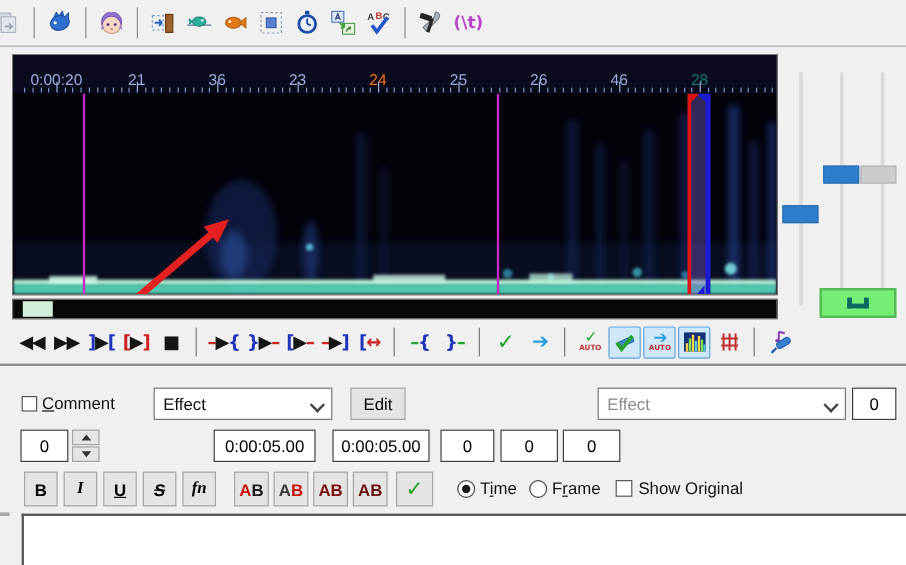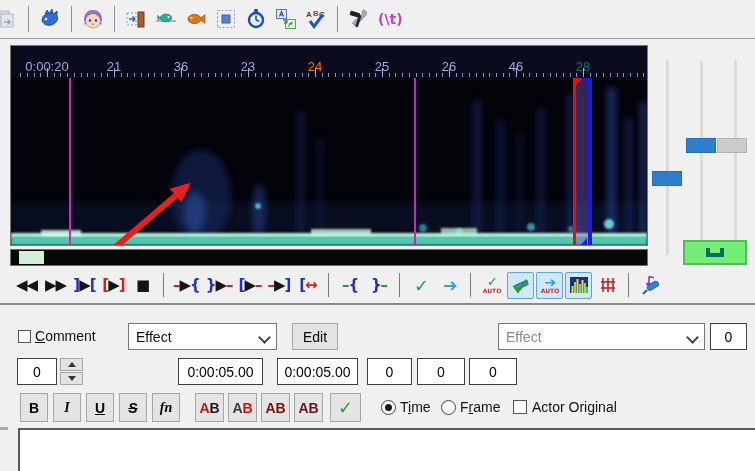--- a/index.html
+++ b/index.html
@@ -541,19 +541,19 @@
       </button>
     <button class="btn fmt" style="left:330px;top:88px;width:31px;color:#2aa12a;font-size:18px;font-family:'DejaVu Sans',sans-serif">✓</button>
 
     <span class="radio on" style="left:381px;top:95px">
         <span class="dot"></span>
       </span>
     <span class="lbl" style="left:400px;top:94px"><span>T</span><span class="u">i</span><span>me</span></span>
     <span class="radio" style="left:441px;top:95px"></span>
     <span class="lbl" style="left:460px;top:94px"><span>F</span><span class="u">r</span><span>ame</span></span>
     <span class="chk" style="position:absolute;left:513px;top:95px;width:14px;height:14px"></span>
-    <span class="lbl" style="left:532px;top:94px">Actor Original</span>
+    <span class="lbl" style="left:532px;top:94px">Show Original</span>
 
     <textarea id="subtitle-text" style=""></textarea>
   </div>
 
   <div id="splitter-tick"></div>
 </div>
 
 </body></html>

